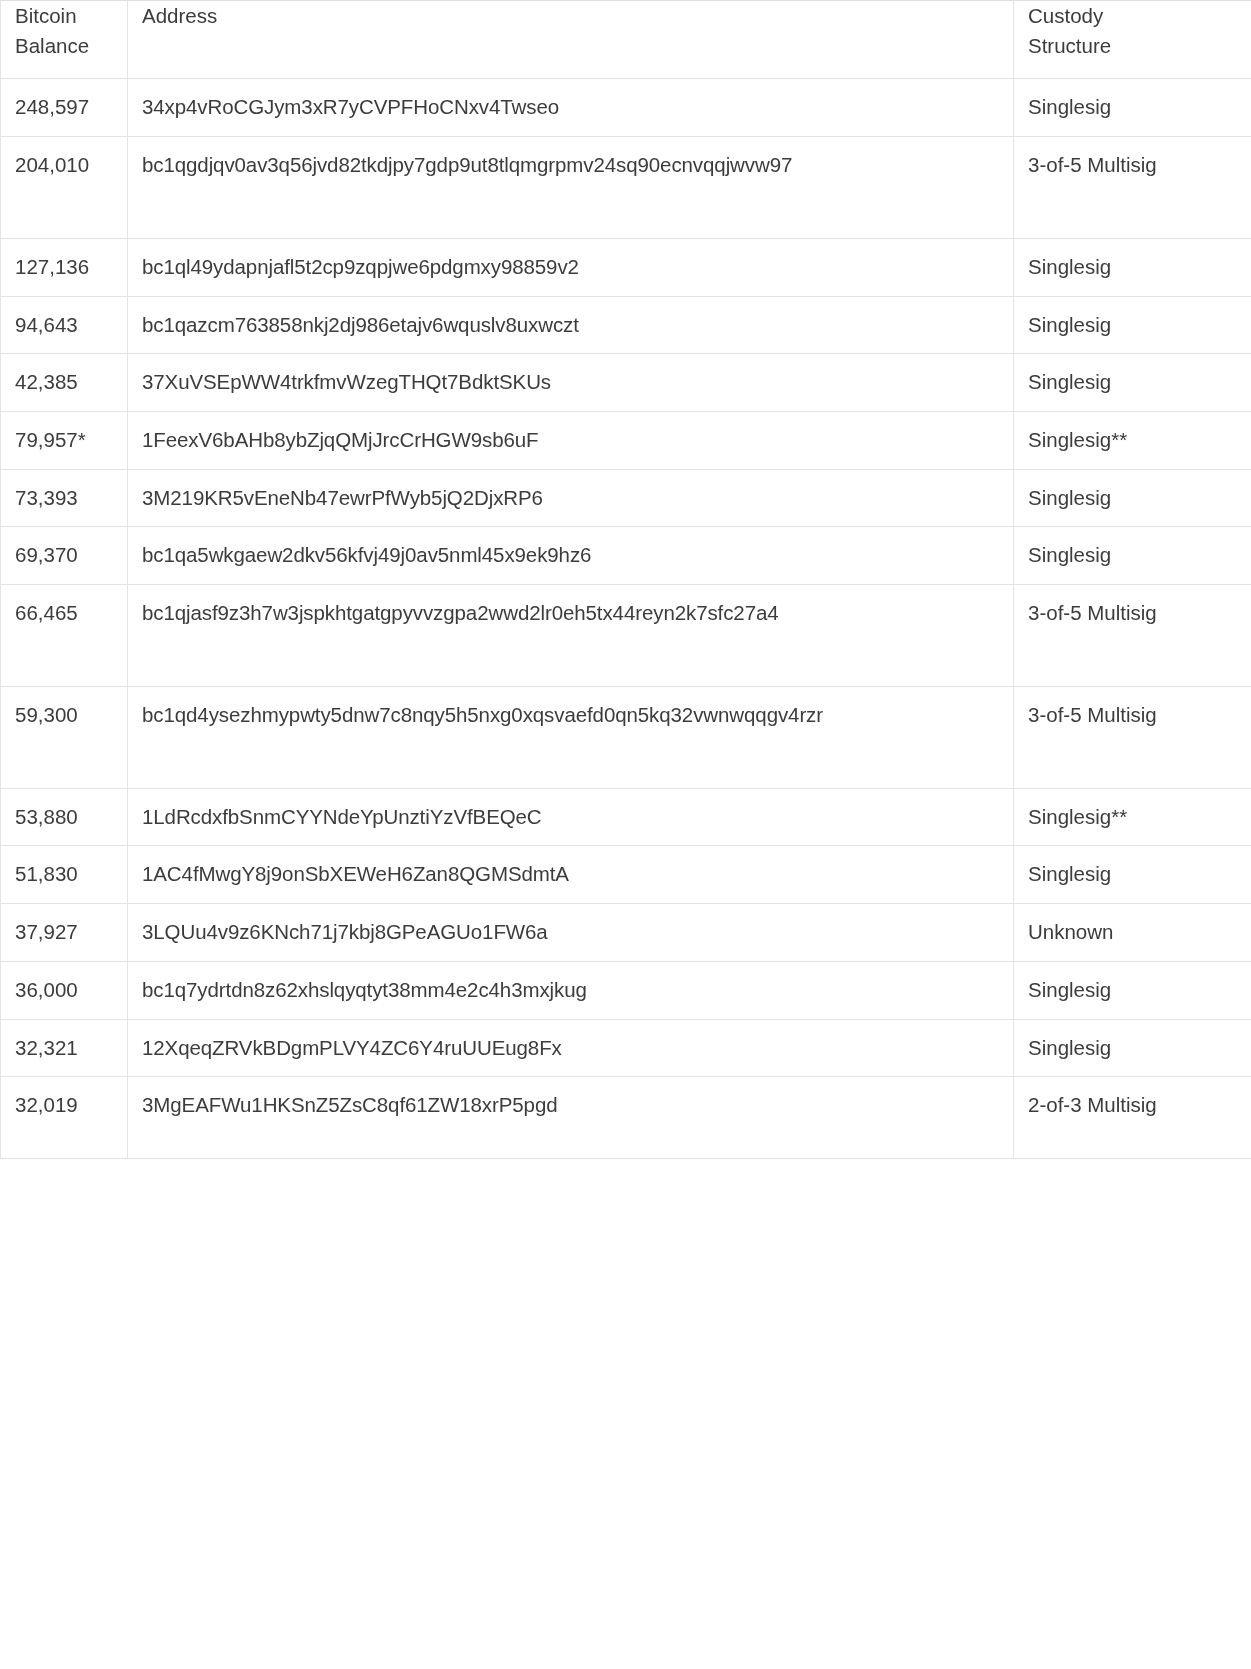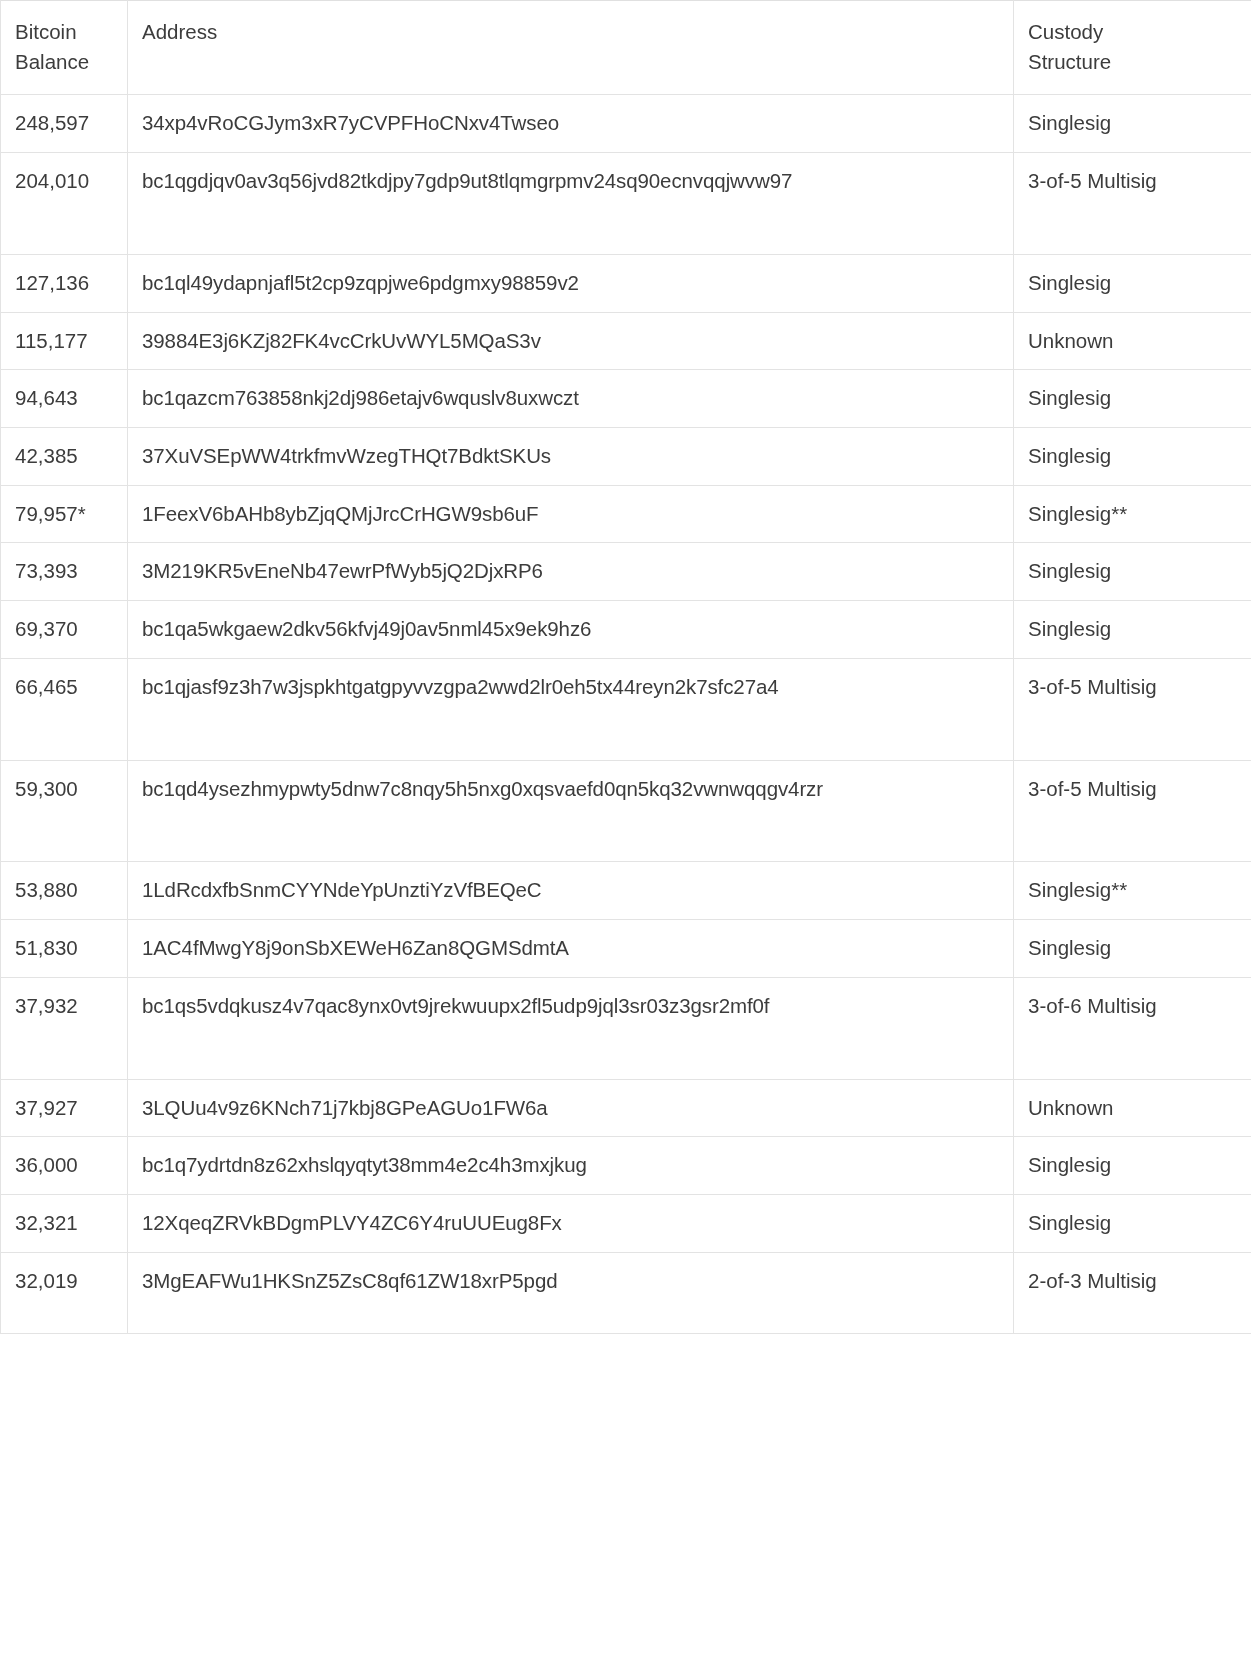--- a/index.html
+++ b/index.html
@@ -39,21 +39,21 @@
     font-size: 20.5px;
     line-height: 1.45;
     color: #3c3c3c;
     padding: 13px 14px 14px 14px;
   }
   table.holdings th:first-child,
   table.holdings td:first-child {
     border-left: 1px solid #e3e3e3;
   }
   table.holdings th {
-    padding-top: 16px;
+    padding-top: 0;
     padding-bottom: 18px;
   }
   table.holdings thead th {
     background: #ffffff;
   }
   .cell-balance {
     white-space: nowrap;
   }
   .cell-address {
     word-break: break-all;
@@ -102,25 +102,20 @@
           <td class="cell-balance">204,010</td>
           <td class="cell-address">bc1qgdjqv0av3q56jvd82tkdjpy7gdp9ut8tlqmgrpmv24sq90ecnvqqjwvw97</td>
           <td class="cell-custody">3-of-5 Multisig</td>
         </tr>
         <tr>
           <td class="cell-balance">127,136</td>
           <td class="cell-address">bc1ql49ydapnjafl5t2cp9zqpjwe6pdgmxy98859v2</td>
           <td class="cell-custody">Singlesig</td>
         </tr>
         <tr>
-          <td class="cell-balance">115,177</td>
-          <td class="cell-address">39884E3j6KZj82FK4vcCrkUvWYL5MQaS3v</td>
-          <td class="cell-custody">Unknown</td>
-        </tr>
-        <tr>
           <td class="cell-balance">94,643</td>
           <td class="cell-address">bc1qazcm763858nkj2dj986etajv6wquslv8uxwczt</td>
           <td class="cell-custody">Singlesig</td>
         </tr>
         <tr>
           <td class="cell-balance">42,385</td>
           <td class="cell-address">37XuVSEpWW4trkfmvWzegTHQt7BdktSKUs</td>
           <td class="cell-custody">Singlesig</td>
         </tr>
         <tr>
@@ -151,25 +146,20 @@
         <tr>
           <td class="cell-balance">53,880</td>
           <td class="cell-address">1LdRcdxfbSnmCYYNdeYpUnztiYzVfBEQeC</td>
           <td class="cell-custody">Singlesig**</td>
         </tr>
         <tr>
           <td class="cell-balance">51,830</td>
           <td class="cell-address">1AC4fMwgY8j9onSbXEWeH6Zan8QGMSdmtA</td>
           <td class="cell-custody">Singlesig</td>
         </tr>
-        <tr class="xtall">
-          <td class="cell-balance">37,932</td>
-          <td class="cell-address">bc1qs5vdqkusz4v7qac8ynx0vt9jrekwuupx2fl5udp9jql3sr03z3gsr2mf0f</td>
-          <td class="cell-custody">3-of-6 Multisig</td>
-        </tr>
         <tr>
           <td class="cell-balance">37,927</td>
           <td class="cell-address">3LQUu4v9z6KNch71j7kbj8GPeAGUo1FW6a</td>
           <td class="cell-custody">Unknown</td>
         </tr>
         <tr>
           <td class="cell-balance">36,000</td>
           <td class="cell-address">bc1q7ydrtdn8z62xhslqyqtyt38mm4e2c4h3mxjkug</td>
           <td class="cell-custody">Singlesig</td>
         </tr>

